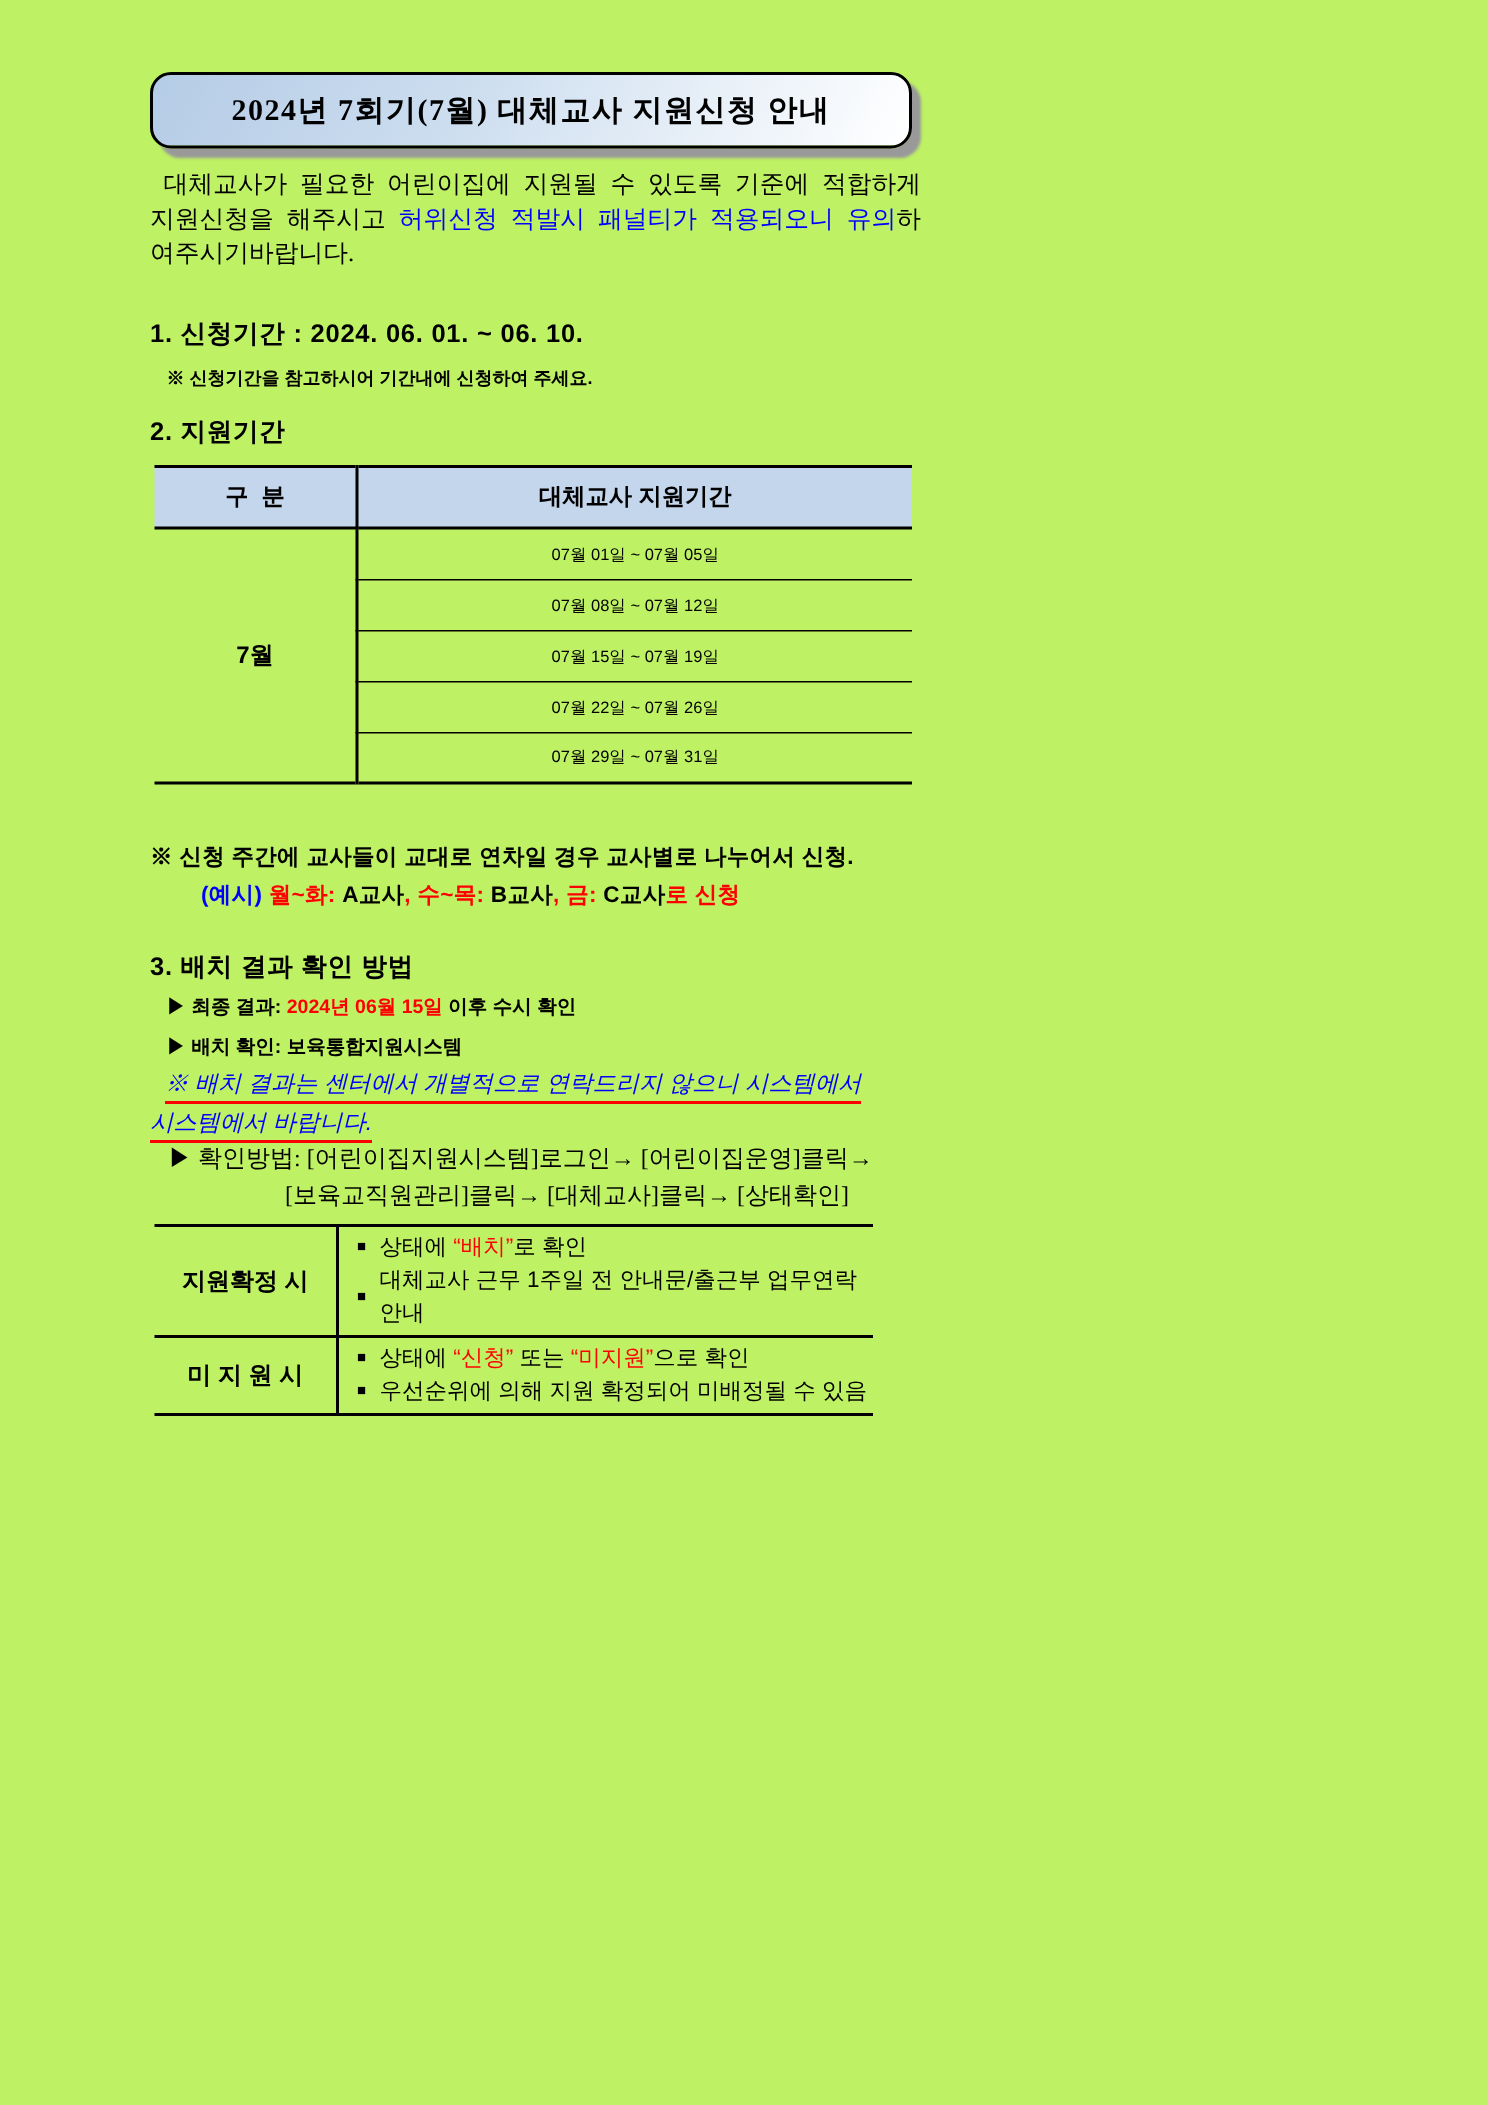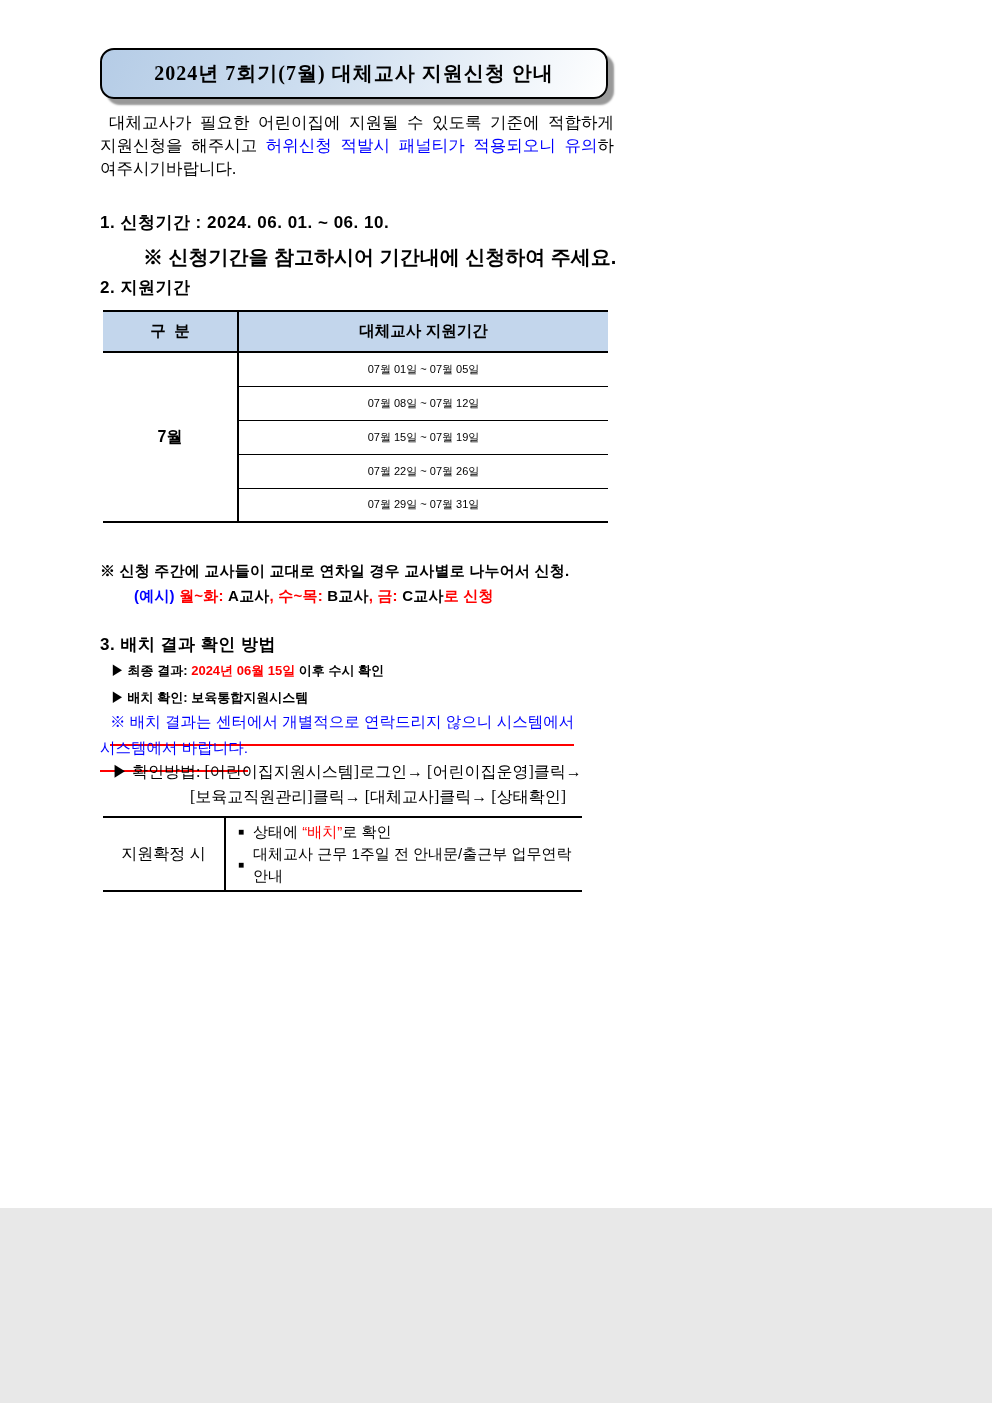--- a/index.html
+++ b/index.html
@@ -1,21 +1,21 @@
 <!DOCTYPE html>
 <html><head>
 <meta charset="utf-8">
 <style>
   * { margin: 0; padding: 0; box-sizing: border-box; }
   html, body { background: #e8e8e8; }
   .page {
     position: relative;
     width: 992px;
-    height: 1208px;
-    background: #ffffff;
+    height: 1403px;
+    background: #bef264;
     margin: 0 auto;
     font-family: "Liberation Sans", sans-serif;
     color: #000;
     overflow: hidden;
   }
 
   
   .title-box {
     position: absolute;
     left: 100px; top: 48px;
@@ -47,22 +47,21 @@
   .heading {
     position: absolute;
     left: 100px;
     font-weight: bold;
     font-size: 17px;
     letter-spacing: 0.5px;
   }
   .sub-note {
     position: absolute;
     font-weight: bold;
-    font-size: 20px;
-    margin-left: 32px;
+    font-size: 12px;
   }
 
   
   .period-table-wrap { position: absolute; left: 103px; top: 310px; width: 505px; }
   table { border-collapse: collapse; width: 100%; }
   .period-table { border-top: 2px solid #000; border-bottom: 2px solid #000; }
   .period-table th {
     background: #c3d6ec;
     height: 41px;
     font-size: 15.5px;
@@ -87,33 +86,34 @@
   .ws-pre { white-space: pre; }
 
   .note-line { position: absolute; font-weight: bold; font-size: 15px; letter-spacing: 0.2px; }
 
   
   .arrow-line { position: absolute; font-weight: bold; font-size: 13px; }
   .notice-line { position: absolute; font-size: 15.5px; }
   .notice-line span.u {
     color: #0000ff;
     border-bottom: 2px solid #ff0000;
-    padding-bottom: 14px;
+    padding-bottom: 3px;
+    font-style: italic;
   }
   .method-line { position: absolute; font-family: "Liberation Serif", serif; font-size: 16px; }
 
   
   .status-table-wrap { position: absolute; left: 103px; top: 816px; width: 479px; }
   .status-table { border-top: 2px solid #000; border-bottom: 2px solid #000; }
   .status-table tr.row-first { border-bottom: 2px solid #000; }
   .status-table td.label-cell {
     width: 122px;
     border-right: 2px solid #000;
     text-align: center; vertical-align: middle;
-    font-weight: normal; font-size: 16px;
+    font-weight: bold; font-size: 16px;
     white-space: pre;
   }
   .status-table td.content-cell { padding: 3px 0 3px 12px; height: 48px; vertical-align: middle; }
   .bullet-line { font-size: 15px; line-height: 22px; display: flex; align-items: center; }
   .bullet-sq { font-size: 10px; margin-right: 9px; }
 
   .c-red   { color: #ff0000; }
   .c-blue  { color: #0000ff; }
   .c-green { color: #008000; }
   .c-black { color: #000000; }
@@ -187,17 +187,30 @@
             <div class="bullet-line">
                 <span class="bullet-sq">■</span>
                 <span><span class="c-black">상태에 </span><span class="c-red">“배치”</span><span class="c-black">로 확인</span></span>
               </div>
             <div class="bullet-line">
                 <span class="bullet-sq">■</span>
                 <span><span class="c-black">대체교사 근무 1주일 전 안내문/출근부 업무연락 안내</span></span>
               </div>
           </td>
         </tr>
+        <tr>
+          <td class="label-cell">미 지 원 시</td>
+          <td class="content-cell">
+            <div class="bullet-line">
+                <span class="bullet-sq">■</span>
+                <span><span class="c-black">상태에 </span><span class="c-red">“신청”</span><span class="c-black"> 또는 </span><span class="c-red">“미지원”</span><span class="c-black">으로 확인</span></span>
+              </div>
+            <div class="bullet-line">
+                <span class="bullet-sq">■</span>
+                <span><span class="c-black">우선순위에 의해 지원 확정되어 미배정될 수 있음</span></span>
+              </div>
+          </td>
+        </tr>
       </tbody>
     </table>
   </div>
 
 </div>
 
 </body></html>

